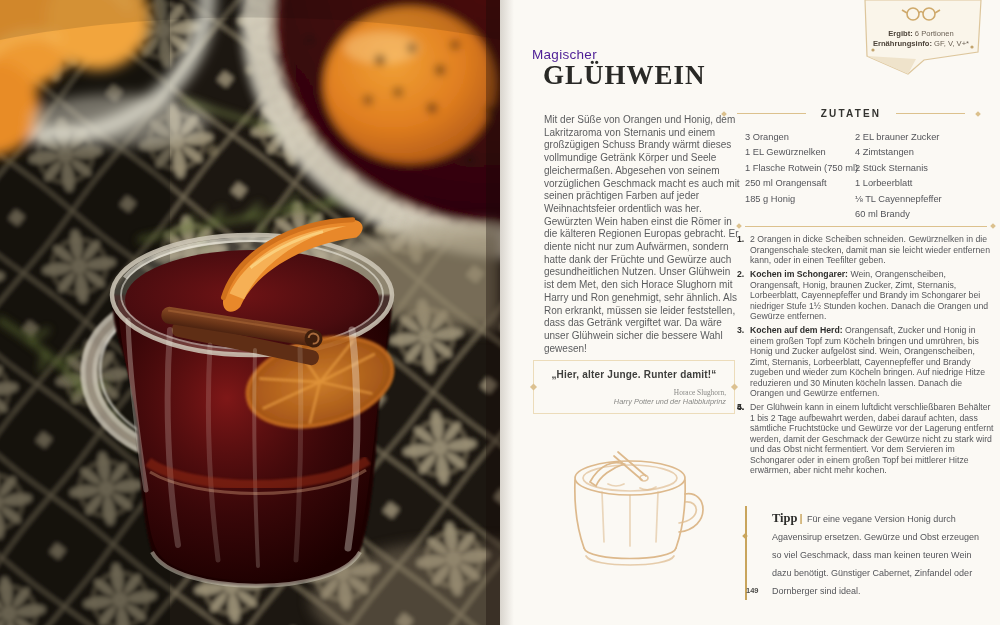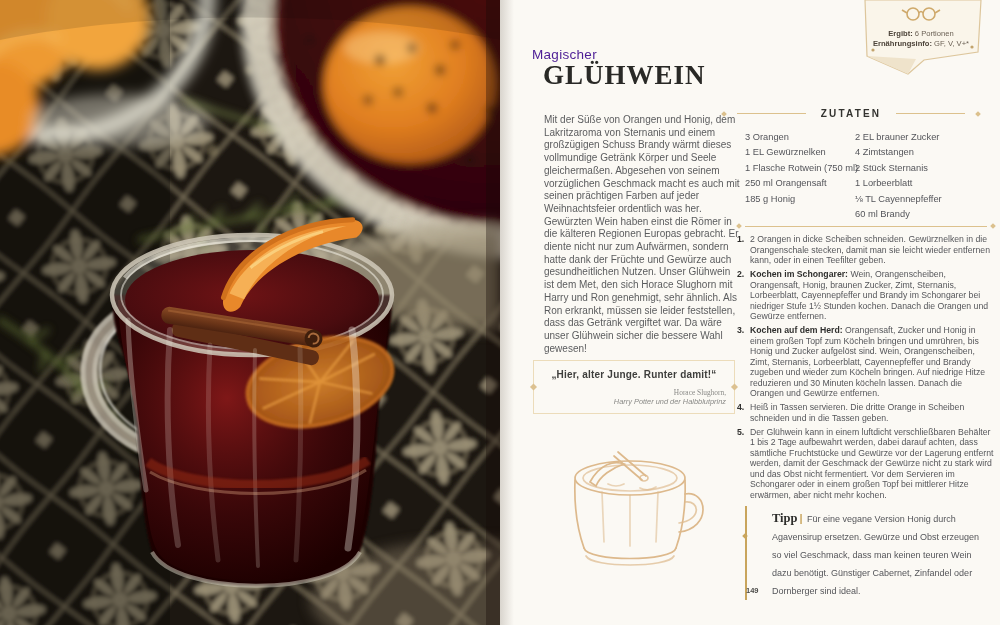--- a/index.html
+++ b/index.html
@@ -400,21 +400,21 @@
       <div class="step">
         <span class="num">2.</span>
         <b>Kochen im Schongarer:</b><span> Wein, Orangenscheiben, Orangensaft, Honig, braunen Zucker, Zimt, Sternanis, Lorbeerblatt, Cayennepfeffer und Brandy im Schongarer bei niedriger Stufe 1½ Stunden kochen. Danach die Orangen und Gewürze entfernen.</span>
       </div>
       <div class="step">
         <span class="num">3.</span>
         <b>Kochen auf dem Herd:</b><span> Orangensaft, Zucker und Honig in einem großen Topf zum Köcheln bringen und umrühren, bis Honig und Zucker aufgelöst sind. Wein, Orangenscheiben, Zimt, Sternanis, Lorbeerblatt, Cayennepfeffer und Brandy zugeben und wieder zum Köcheln bringen. Auf niedrige Hitze reduzieren und 30 Minuten köcheln lassen. Danach die Orangen und Gewürze entfernen.</span>
       </div>
       <div class="step">
         <span class="num">4.</span>
-        <b></b><span>Heiß in Tassen servieren. Die dritte Orange in Scheiben schneiden und in die Tassen geben.</span>
+        <b></b>
       </div>
       <div class="step">
         <span class="num">5.</span>
         <b></b><span>Der Glühwein kann in einem luftdicht verschließbaren Behälter 1 bis 2 Tage aufbewahrt werden, dabei darauf achten, dass sämtliche Fruchtstücke und Gewürze vor der Lagerung entfernt werden, damit der Geschmack der Gewürze nicht zu stark wird und das Obst nicht fermentiert. Vor dem Servieren im Schongarer oder in einem großen Topf bei mittlerer Hitze erwärmen, aber nicht mehr kochen.</span>
       </div>
     </div>
 
     <div class="tip">
       <div class="tipdot"></div>
       <span class="tiplabel">Tipp</span><span class="tipsep">|</span><span class="tiptext"> Für eine vegane Version Honig durch Agavensirup ersetzen. Gewürze und Obst erzeugen so viel Geschmack, dass man keinen teuren Wein dazu benötigt. Günstiger Cabernet, Zinfandel oder Dornberger sind ideal.</span>

